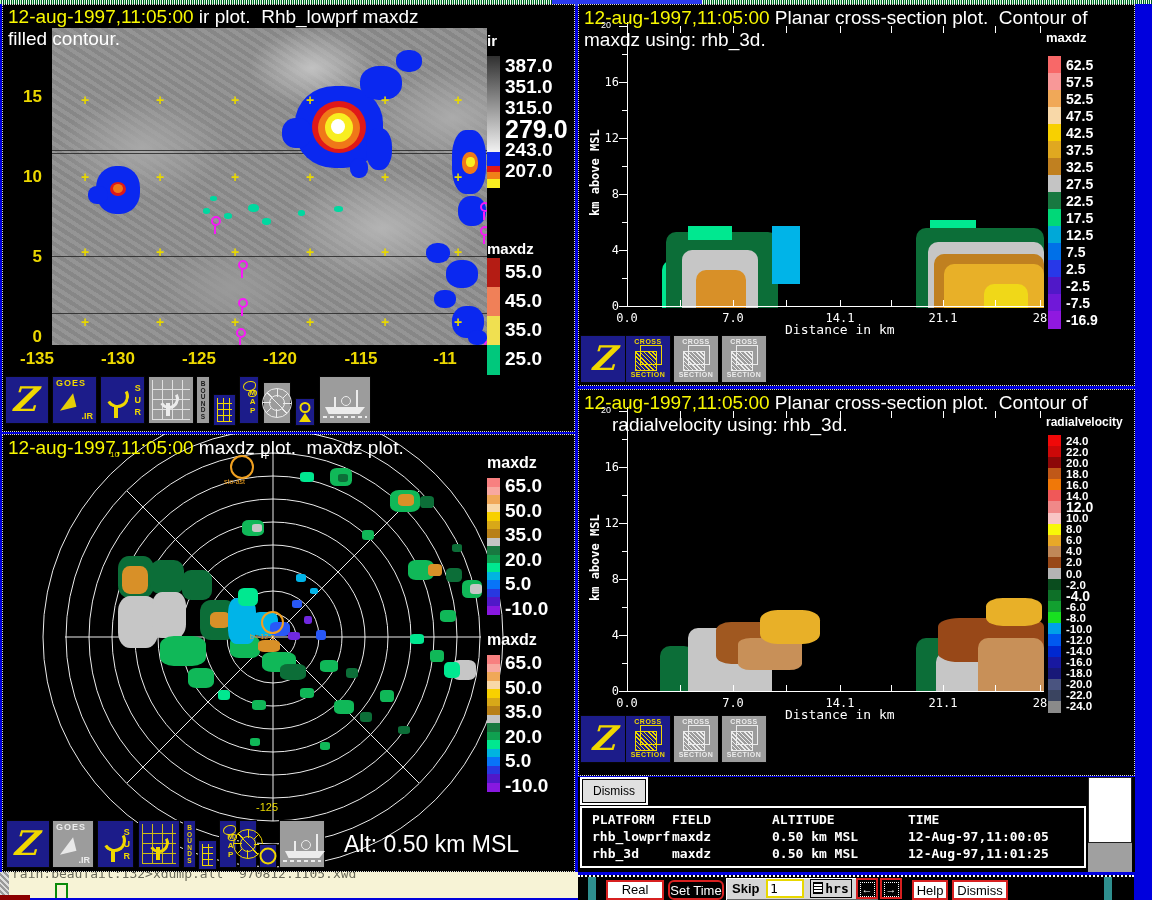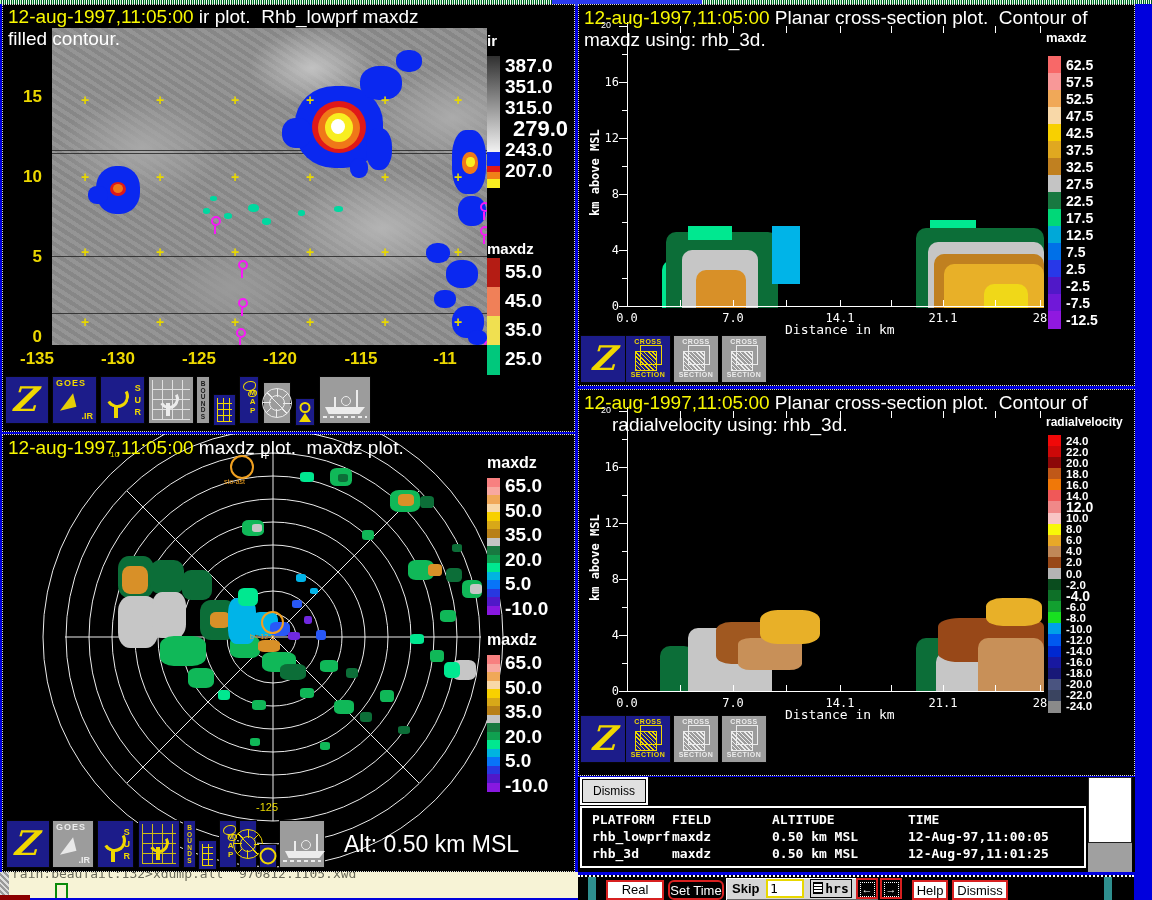--- a/index.html
+++ b/index.html
@@ -472,21 +472,21 @@
       <div class="cb-strip" style="left: 2px; top: 26px; width: 13px; height: 132px;">
         <div class="cb-seg" style="top: 0px; height: 96px; background: linear-gradient(rgb(48, 48, 48), rgb(242, 242, 242));"></div>
         <div class="cb-seg" style="top: 96px; height: 14px; background: rgb(10, 40, 240);"></div>
         <div class="cb-seg" style="top: 110px; height: 6px; background: rgb(224, 24, 24);"></div>
         <div class="cb-seg" style="top: 116px; height: 7px; background: rgb(240, 128, 24);"></div>
         <div class="cb-seg" style="top: 123px; height: 9px; background: rgb(248, 238, 32);"></div>
       </div>
       <div class="cb-tick" style="left: 20px; top: 36px; font-size: 19px;">387.0</div>
       <div class="cb-tick" style="left: 20px; top: 57px; font-size: 19px;">351.0</div>
       <div class="cb-tick" style="left: 20px; top: 78px; font-size: 19px;">315.0</div>
-      <div class="cb-tick" style="left: 28px; top: 99px; font-size: 22px;">279.0</div>
+      <div class="cb-tick" style="left: 20px; top: 99px; font-size: 25px;">279.0</div>
       <div class="cb-tick" style="left: 20px; top: 120px; font-size: 19px;">243.0</div>
       <div class="cb-tick" style="left: 20px; top: 141px; font-size: 19px;">207.0</div>
     </div>
   <div class="cbhost" id="cb-tl-mdz">
       <div class="cb-label" style="left: 2px; top: 2px; font-size: 15px;">maxdz</div>
       <div class="cb-strip" style="left: 2px; top: 20px; width: 13px; height: 116px;">
         <div class="cb-seg" style="top: 0px; height: 29.6px; background: rgb(180, 28, 20);"></div>
         <div class="cb-seg" style="top: 29px; height: 29.6px; background: rgb(240, 128, 88);"></div>
         <div class="cb-seg" style="top: 58px; height: 29.6px; background: rgb(240, 224, 80);"></div>
         <div class="cb-seg" style="top: 87px; height: 29.6px; background: rgb(0, 200, 124);"></div>
@@ -578,21 +578,21 @@
       <div class="cb-tick" style="left: 22px; top: 121.5px; font-size: 14px;">37.5</div>
       <div class="cb-tick" style="left: 22px; top: 138.5px; font-size: 14px;">32.5</div>
       <div class="cb-tick" style="left: 22px; top: 155.5px; font-size: 14px;">27.5</div>
       <div class="cb-tick" style="left: 22px; top: 172.5px; font-size: 14px;">22.5</div>
       <div class="cb-tick" style="left: 22px; top: 189.5px; font-size: 14px;">17.5</div>
       <div class="cb-tick" style="left: 22px; top: 206.5px; font-size: 14px;">12.5</div>
       <div class="cb-tick" style="left: 22px; top: 223.5px; font-size: 14px;">7.5</div>
       <div class="cb-tick" style="left: 22px; top: 240.5px; font-size: 14px;">2.5</div>
       <div class="cb-tick" style="left: 22px; top: 257.5px; font-size: 14px;">-2.5</div>
       <div class="cb-tick" style="left: 22px; top: 274.5px; font-size: 14px;">-7.5</div>
-      <div class="cb-tick" style="left: 22px; top: 291.5px; font-size: 14px;">-12.5</div>
+      <div class="cb-tick" style="left: 22px; top: 291.5px; font-size: 14px;">-16.9</div>
     </div>
   <div class="cbhost" id="cb-br">
       <div class="cb-label" style="left: 2px; top: 2px; font-size: 12px;">radialvelocity</div>
       <div class="cb-strip" style="left: 4px; top: 22px; width: 13px; height: 277px;">
         <div class="cb-seg" style="top: 0px; height: 11.68px; background: rgb(240, 8, 8);"></div>
         <div class="cb-seg" style="top: 11.08px; height: 11.68px; background: rgb(204, 8, 8);"></div>
         <div class="cb-seg" style="top: 22.16px; height: 11.68px; background: rgb(140, 8, 8);"></div>
         <div class="cb-seg" style="top: 33.24px; height: 11.68px; background: rgb(192, 88, 24);"></div>
         <div class="cb-seg" style="top: 44.32px; height: 11.68px; background: rgb(240, 120, 8);"></div>
         <div class="cb-seg" style="top: 55.4px; height: 11.68px; background: rgb(240, 88, 88);"></div>

